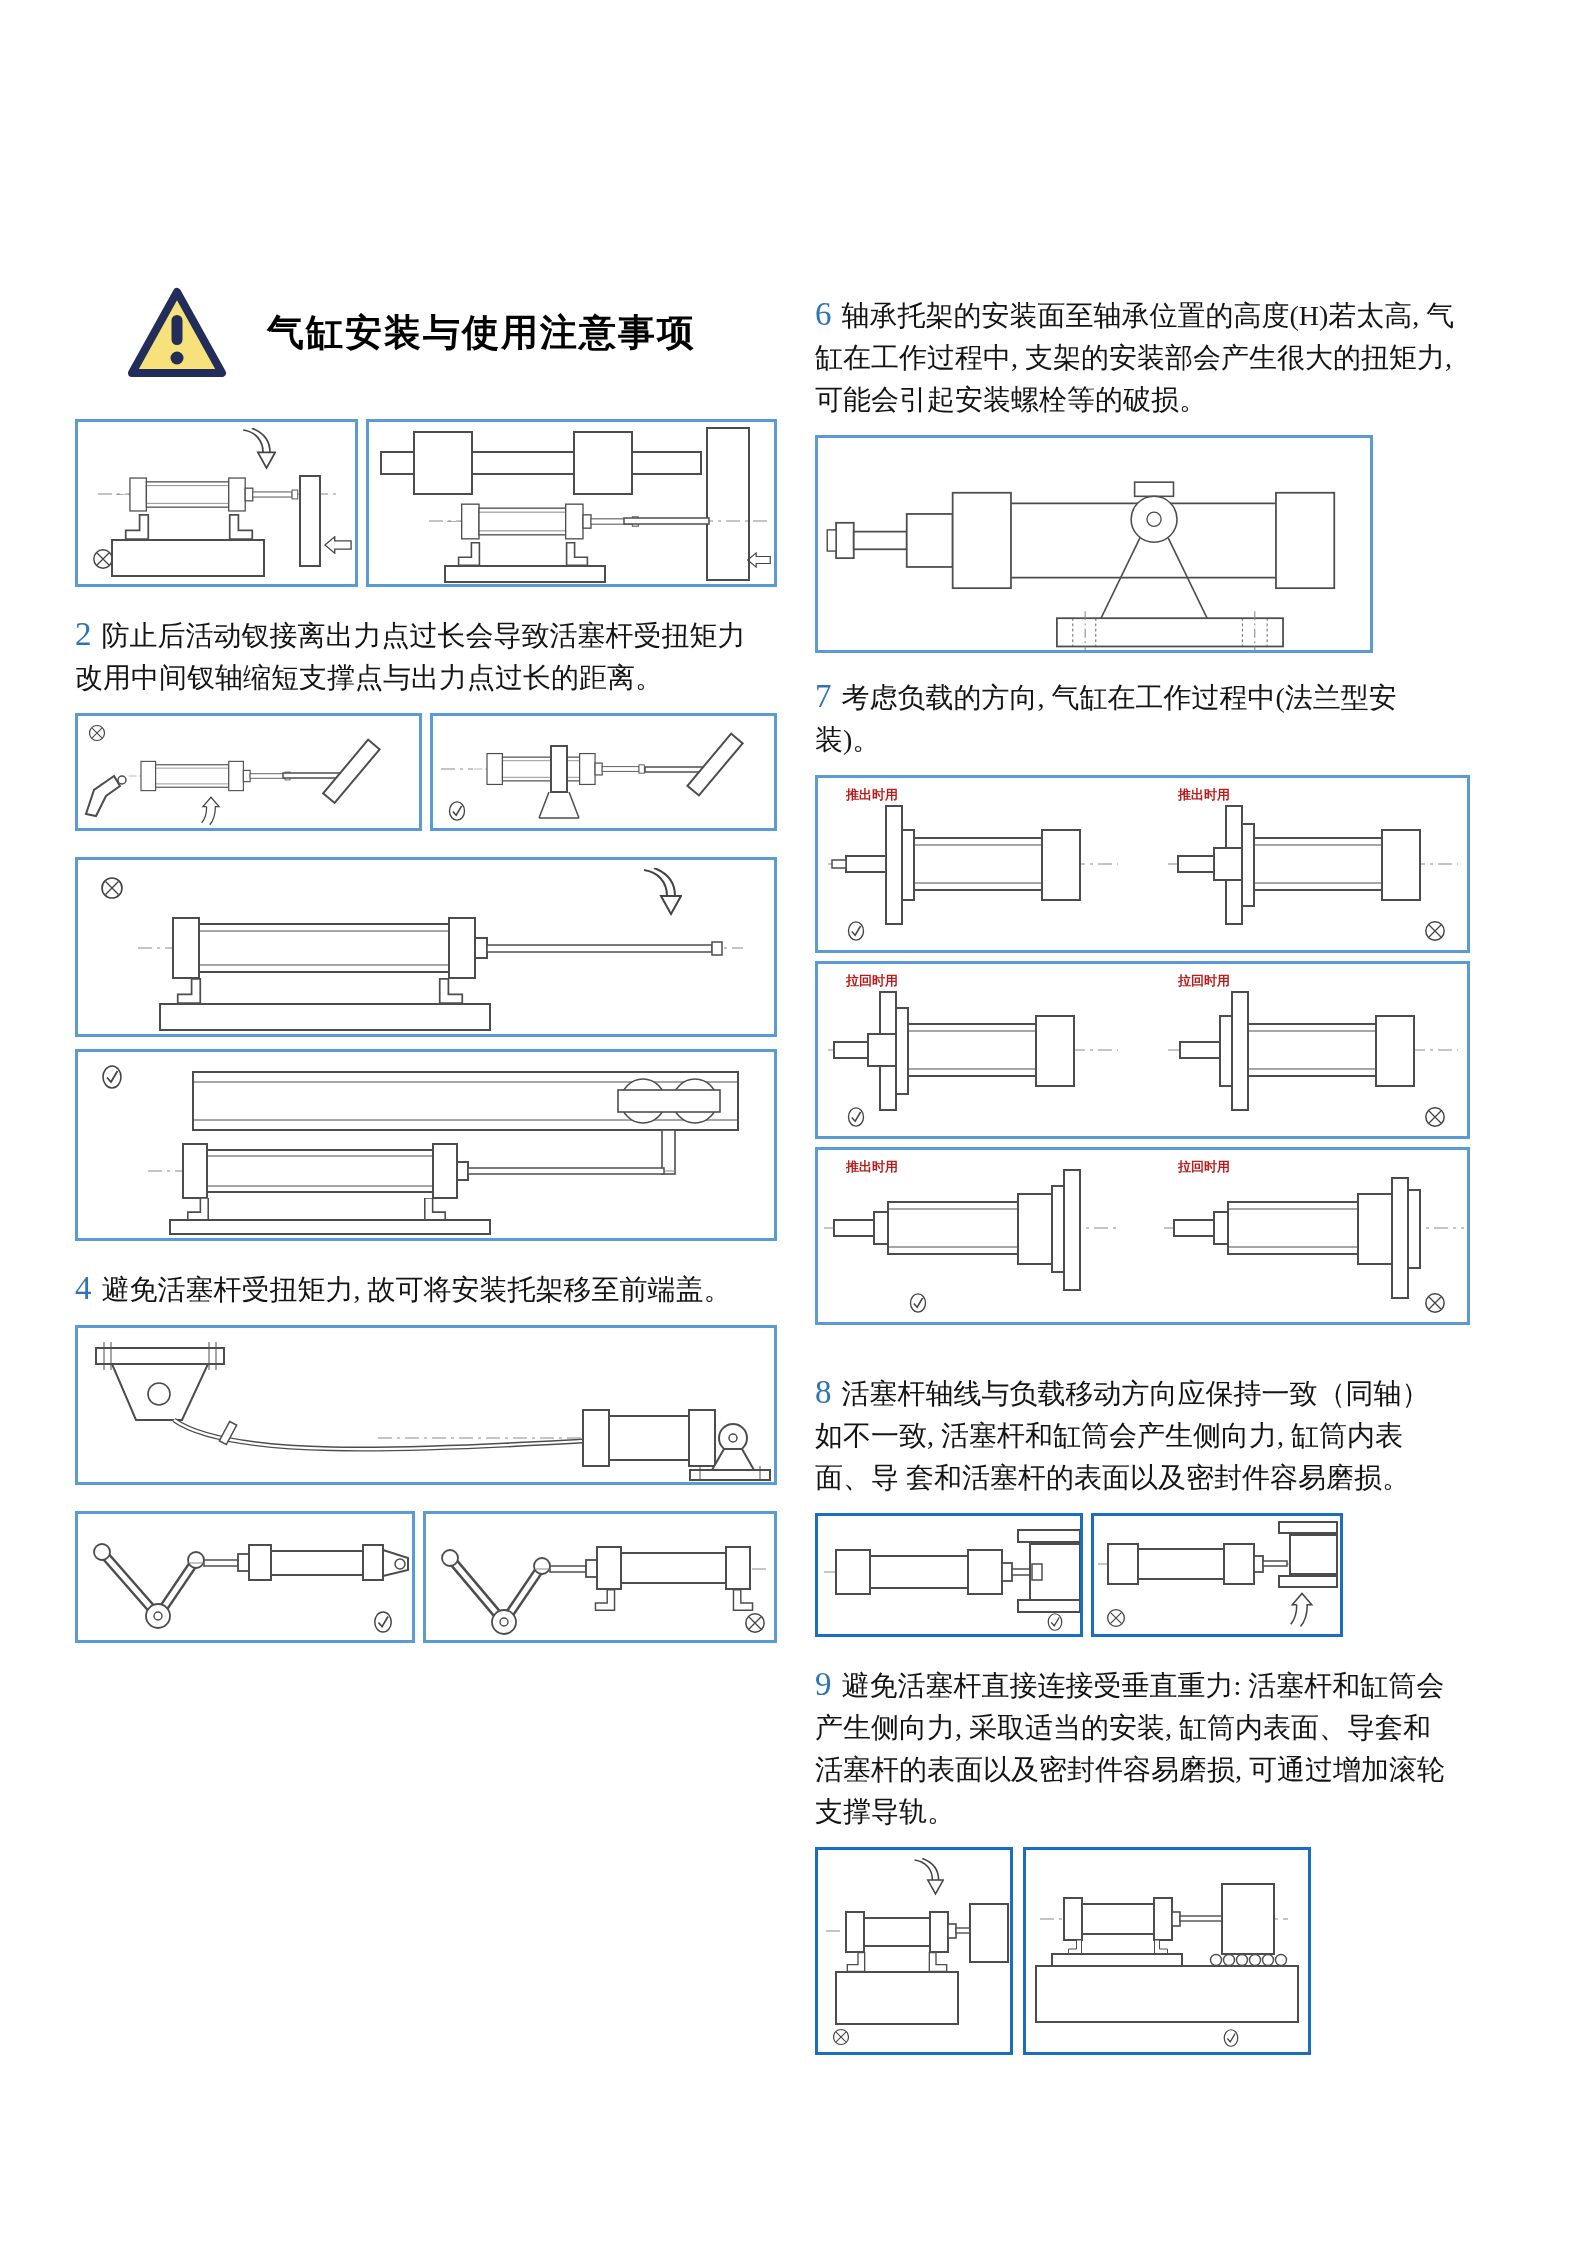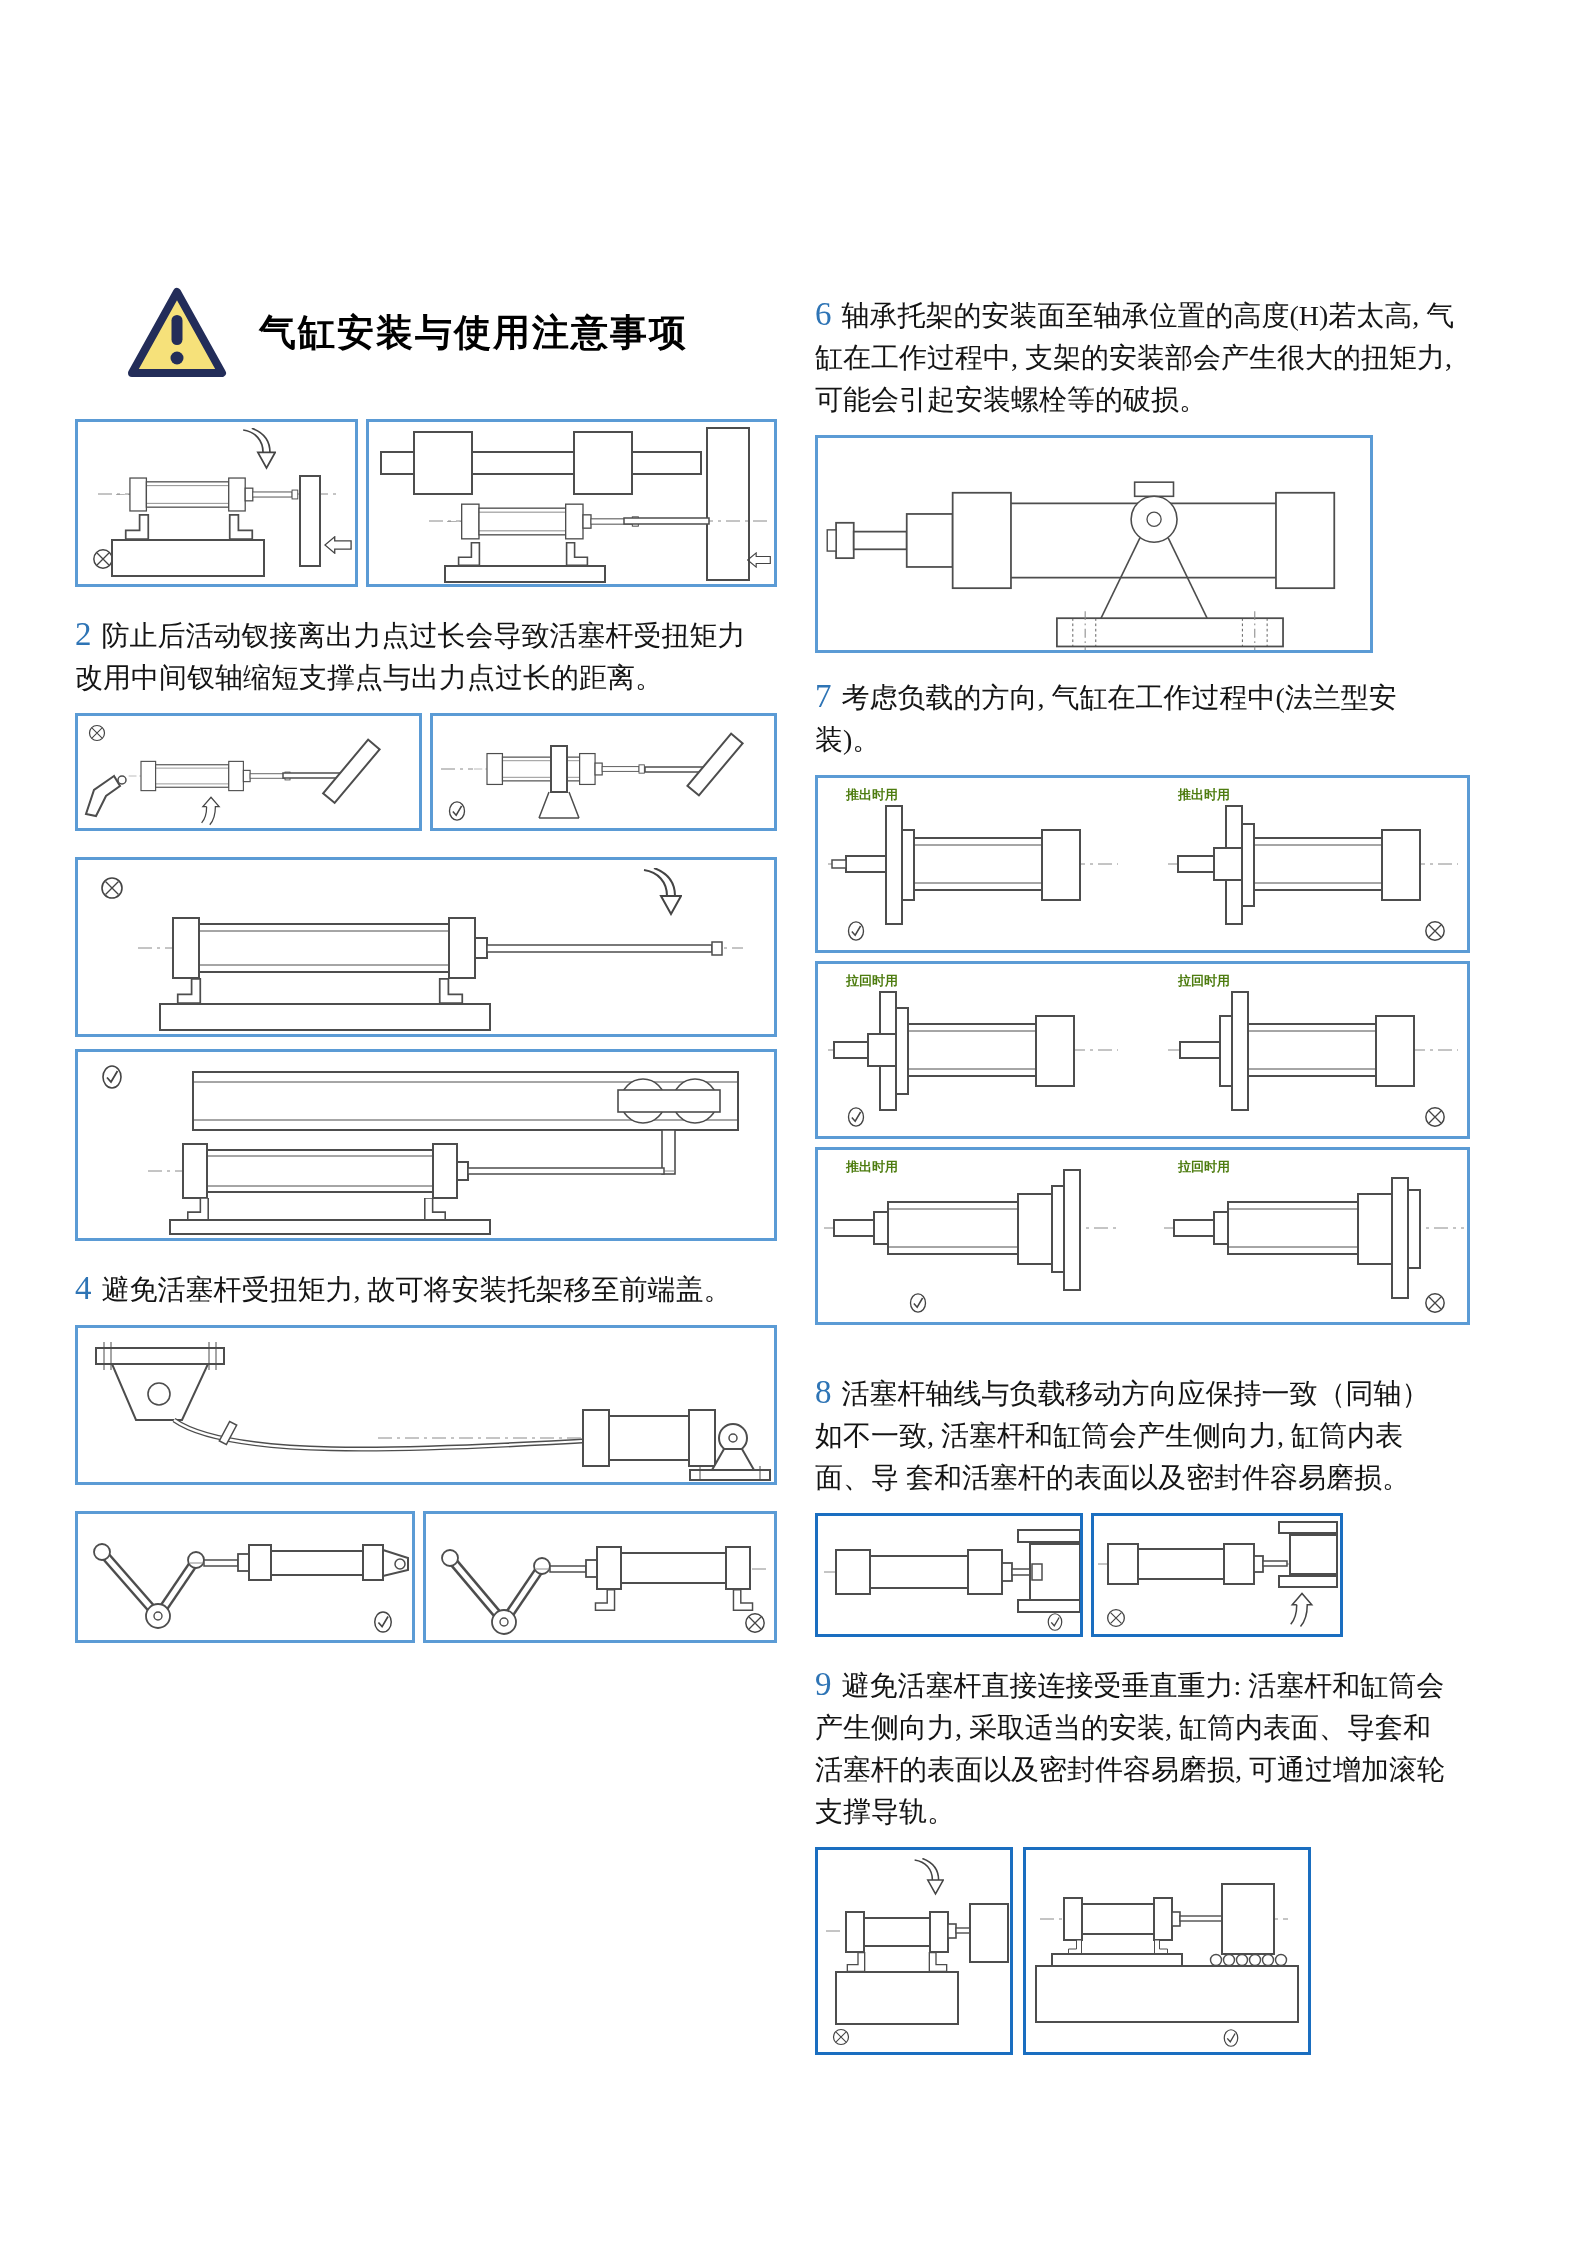--- a/index.html
+++ b/index.html
@@ -7,32 +7,32 @@
     width:1587px;height:2245px;position:relative;background:#ffffff;
     font-family:"Liberation Serif","DejaVu Serif",serif;color:#111;
     overflow:hidden;
   }
   .col{position:absolute;}
   .col-left{left:75px;top:283px;width:702px;}
   .col-right{left:815px;top:293px;width:658px;}
 
   .title-row{display:flex;align-items:center;gap:30px;margin:0 0 36px 50px;height:100px;}
   .warn-tri{width:104px;height:96px;flex:0 0 auto;}
-  .page-title{font-size:37px;font-weight:bold;letter-spacing:2px;margin:0;color:#000;}
+  .page-title{font-size:37px;font-weight:bold;letter-spacing:2px;margin:8px;color:#000;}
 
   .item{margin:0;}
   .item-text{font-size:28px;line-height:42px;margin:0 16px 14px 0;color:#141414;}
   .num{color:#2e74b5;font-size:33px;margin-right:10px;font-family:"Liberation Serif",serif;}
 
   .figrow{display:flex;gap:8px;margin-bottom:26px;align-items:flex-start;}
   .figcol{display:block;margin-bottom:26px;}
   .fig{border:3px solid #5b9bd5;background:#fff;position:relative;box-sizing:border-box;flex:0 0 auto;}
   .fig.vivid{border-color:#1a6ec0;}
   .fig svg{display:block;width:100%;height:100%;}
-  .figlabel{position:absolute;font-size:13px;font-weight:bold;color:#4d7c0f;font-family:"Liberation Sans",sans-serif;}
+  .figlabel{position:absolute;font-size:13px;font-weight:bold;color:#b91c1c;font-family:"Liberation Sans",sans-serif;}
 
   .mb8{margin-bottom:8px;}
   .mt12{margin-top:12px;}
   .sp22{margin-bottom:22px;}
   .sp46{margin-bottom:46px;}
 </style>
 </head>
 <body>
 
 <svg width="0" height="0" style="position:absolute" aria-hidden="true">

